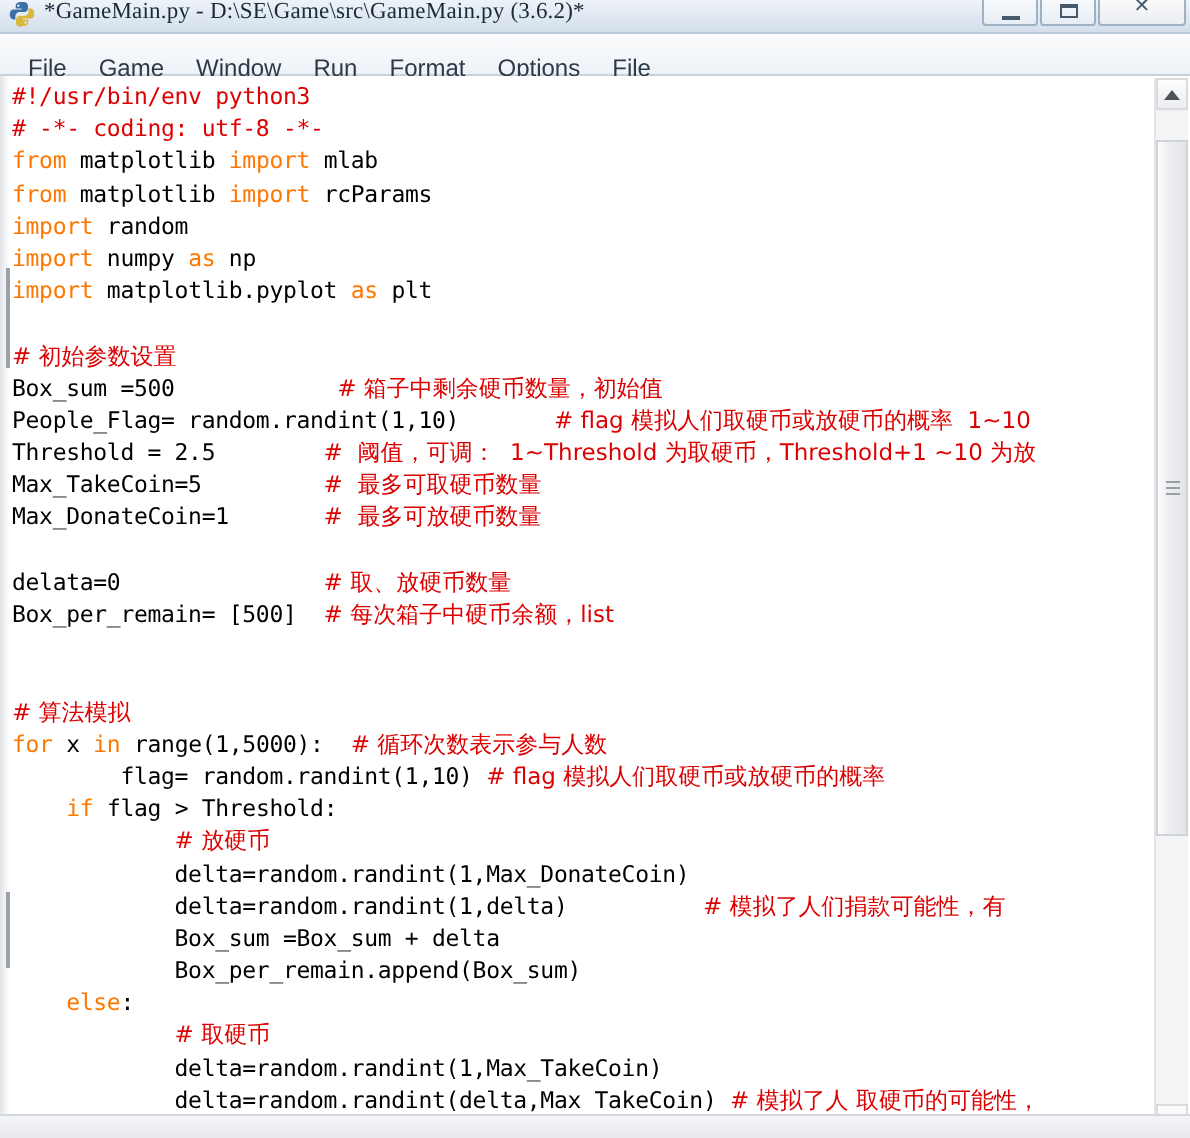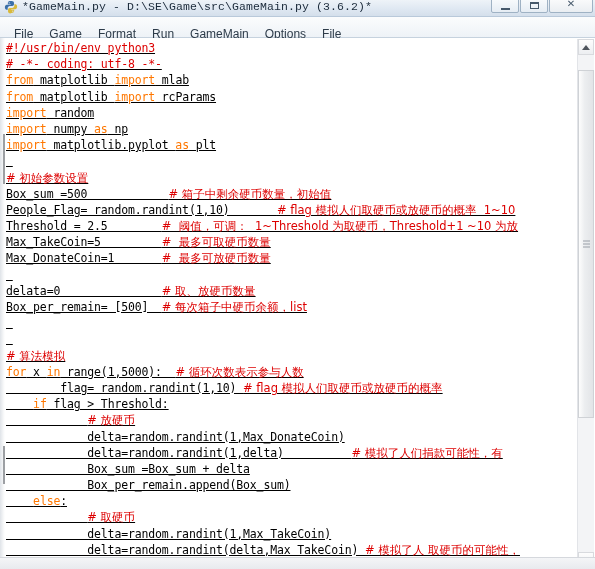--- a/index.html
+++ b/index.html
@@ -39,21 +39,21 @@
     box-sizing: border-box;
   }
   .app-icon {
     width: 14px; height: 14px;
     margin-left: 4px; margin-right: 4px;
     flex: 0 0 auto;
     position: relative;
     top: -1px;
   }
   .title-text {
-    font-family: Liberation Mono, monospace;
+    font-family: Liberation Serif, serif;
     font-size: 11.5px;
     color: #1b2a3a;
     white-space: nowrap;
     letter-spacing: 0.1px;
     position: relative;
     top: -2px;
   }
   .win-controls {
     position: absolute;
     right: 2px;
@@ -155,21 +155,21 @@
     width: 565px;
     height: 516px;
     overflow: hidden;
     font-family: "DejaVu Sans Mono", "Liberation Mono", monospace;
     font-size: 11.5px;
     line-height: 16.2px;
     white-space: pre;
     color: #000000;
     letter-spacing: -0.15px;
   }
-  .code-line { height: 16.2px; white-space: pre; text-decoration: underline; }
+  .code-line { height: 16.2px; white-space: pre; }
 
   
   .tok-comment { color: #dd0000; }
   .tok-keyword { color: #ff7700; }
   .tok-plain   { color: #000000; }
   .cjk { font-family: "DejaVu Sans", sans-serif; letter-spacing: 0; }
 
   
   .vscroll {
     position: absolute;
@@ -260,23 +260,23 @@
       </div>
       <div class="win-btn close">
         <span class="glyph-close">✕</span>
       </div>
     </div>
   </div>
 
   <div class="menubar">
     <div class="menu-item">File</div>
     <div class="menu-item">Game</div>
+    <div class="menu-item">Window</div>
+    <div class="menu-item">Run</div>
     <div class="menu-item">Format</div>
-    <div class="menu-item">Run</div>
-    <div class="menu-item">GameMain</div>
     <div class="menu-item">Options</div>
     <div class="menu-item">File</div>
   </div>
 
   <div class="editor-wrap">
     <div class="editor-leftedge"></div>
     <div class="editor-shadow-a"></div>
     <div class="editor-shadow-b"></div>
 
     <div class="code" id="code-body"><div class="code-line"><span class="tok-comment">#!/usr/bin/env python3</span></div><div class="code-line"><span class="tok-comment"># -*- coding: utf-8 -*-</span></div><div class="code-line"><span class="tok-keyword">from</span><span class="tok-plain"> matplotlib </span><span class="tok-keyword">import</span><span class="tok-plain"> mlab</span></div><div class="code-line"><span class="tok-keyword">from</span><span class="tok-plain"> matplotlib </span><span class="tok-keyword">import</span><span class="tok-plain"> rcParams</span></div><div class="code-line"><span class="tok-keyword">import</span><span class="tok-plain"> random</span></div><div class="code-line"><span class="tok-keyword">import</span><span class="tok-plain"> numpy </span><span class="tok-keyword">as</span><span class="tok-plain"> np</span></div><div class="code-line"><span class="tok-keyword">import</span><span class="tok-plain"> matplotlib.pyplot </span><span class="tok-keyword">as</span><span class="tok-plain"> plt</span></div><div class="code-line">&nbsp;</div><div class="code-line"><span class="tok-comment cjk"># 初始参数设置</span></div><div class="code-line"><span class="tok-plain">Box_sum =500            </span><span class="tok-comment cjk"># 箱子中剩余硬币数量，初始值</span></div><div class="code-line"><span class="tok-plain">People_Flag= random.randint(1,10)       </span><span class="tok-comment cjk"># flag 模拟人们取硬币或放硬币的概率  1~10</span></div><div class="code-line"><span class="tok-plain">Threshold = 2.5        </span><span class="tok-comment cjk">#  阈值，可调：  1~Threshold 为取硬币，Threshold+1 ~10 为放</span></div><div class="code-line"><span class="tok-plain">Max_TakeCoin=5         </span><span class="tok-comment cjk">#  最多可取硬币数量</span></div><div class="code-line"><span class="tok-plain">Max_DonateCoin=1       </span><span class="tok-comment cjk">#  最多可放硬币数量</span></div><div class="code-line">&nbsp;</div><div class="code-line"><span class="tok-plain">delata=0               </span><span class="tok-comment cjk"># 取、放硬币数量</span></div><div class="code-line"><span class="tok-plain">Box_per_remain= [500]  </span><span class="tok-comment cjk"># 每次箱子中硬币余额，list</span></div><div class="code-line">&nbsp;</div><div class="code-line">&nbsp;</div><div class="code-line"><span class="tok-comment cjk"># 算法模拟</span></div><div class="code-line"><span class="tok-keyword">for</span><span class="tok-plain"> x </span><span class="tok-keyword">in</span><span class="tok-plain"> range(1,5000):  </span><span class="tok-comment cjk"># 循环次数表示参与人数</span></div><div class="code-line"><span class="tok-plain">        flag= random.randint(1,10) </span><span class="tok-comment cjk"># flag 模拟人们取硬币或放硬币的概率</span></div><div class="code-line"><span class="tok-plain">    </span><span class="tok-keyword">if</span><span class="tok-plain"> flag &gt; Threshold:</span></div><div class="code-line"><span class="tok-plain">            </span><span class="tok-comment cjk"># 放硬币</span></div><div class="code-line"><span class="tok-plain">            delta=random.randint(1,Max_DonateCoin)</span></div><div class="code-line"><span class="tok-plain">            delta=random.randint(1,delta)          </span><span class="tok-comment cjk"># 模拟了人们捐款可能性，有</span></div><div class="code-line"><span class="tok-plain">            Box_sum =Box_sum + delta</span></div><div class="code-line"><span class="tok-plain">            Box_per_remain.append(Box_sum)</span></div><div class="code-line"><span class="tok-plain">    </span><span class="tok-keyword">else</span><span class="tok-plain">:</span></div><div class="code-line"><span class="tok-plain">            </span><span class="tok-comment cjk"># 取硬币</span></div><div class="code-line"><span class="tok-plain">            delta=random.randint(1,Max_TakeCoin)</span></div><div class="code-line"><span class="tok-plain">            delta=random.randint(delta,Max_TakeCoin) </span><span class="tok-comment cjk"># 模拟了人 取硬币的可能性，</span></div></div>

